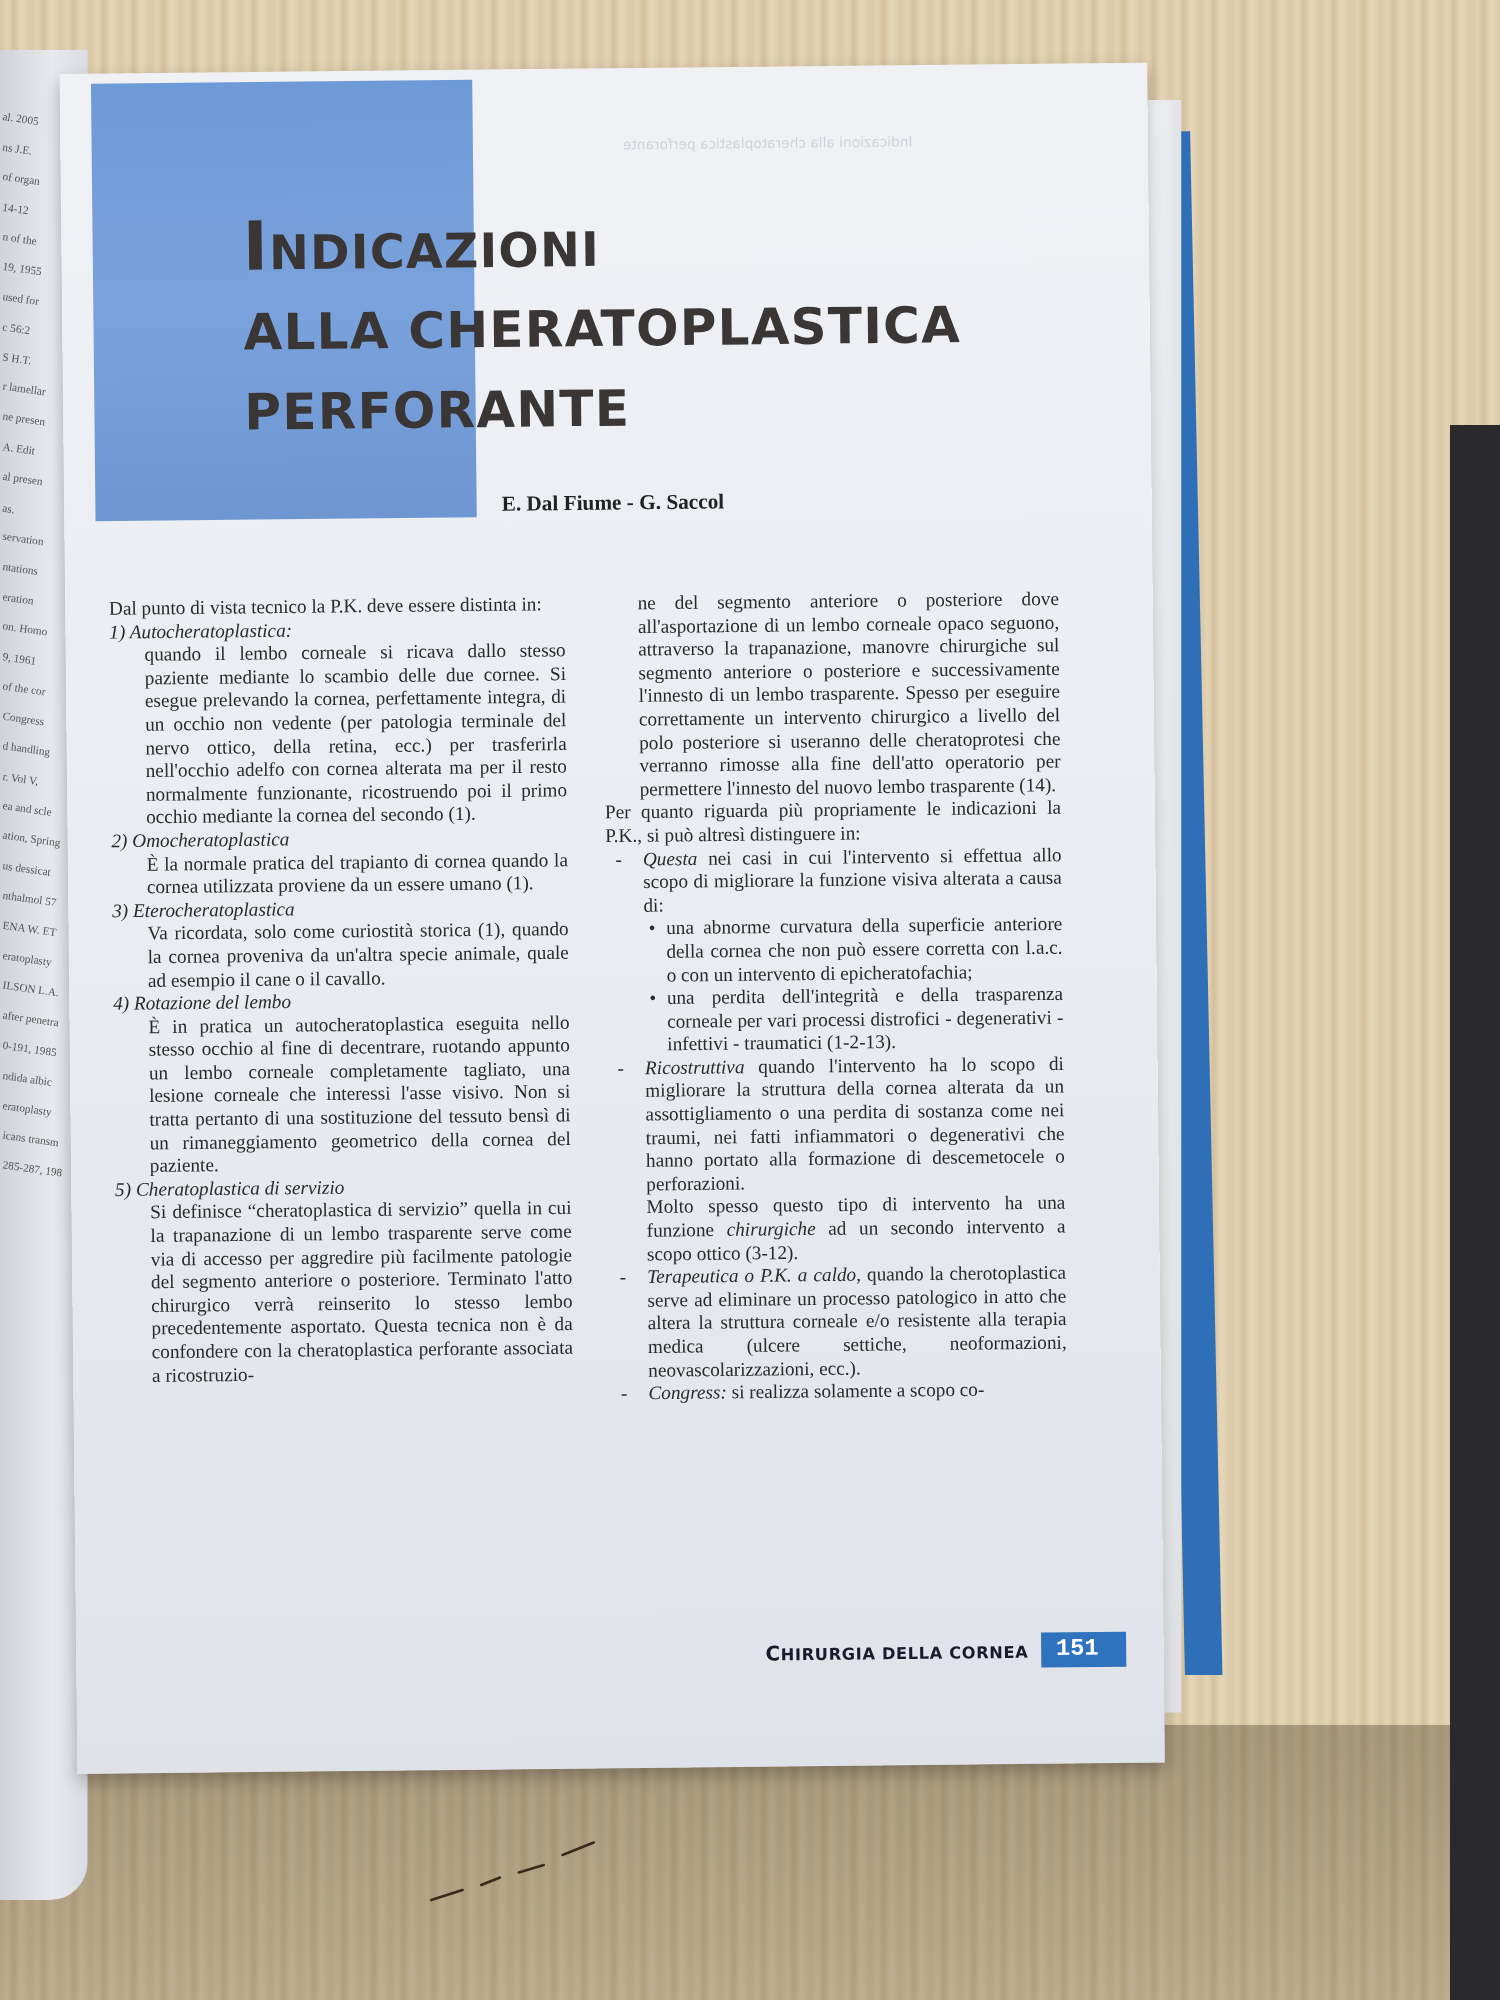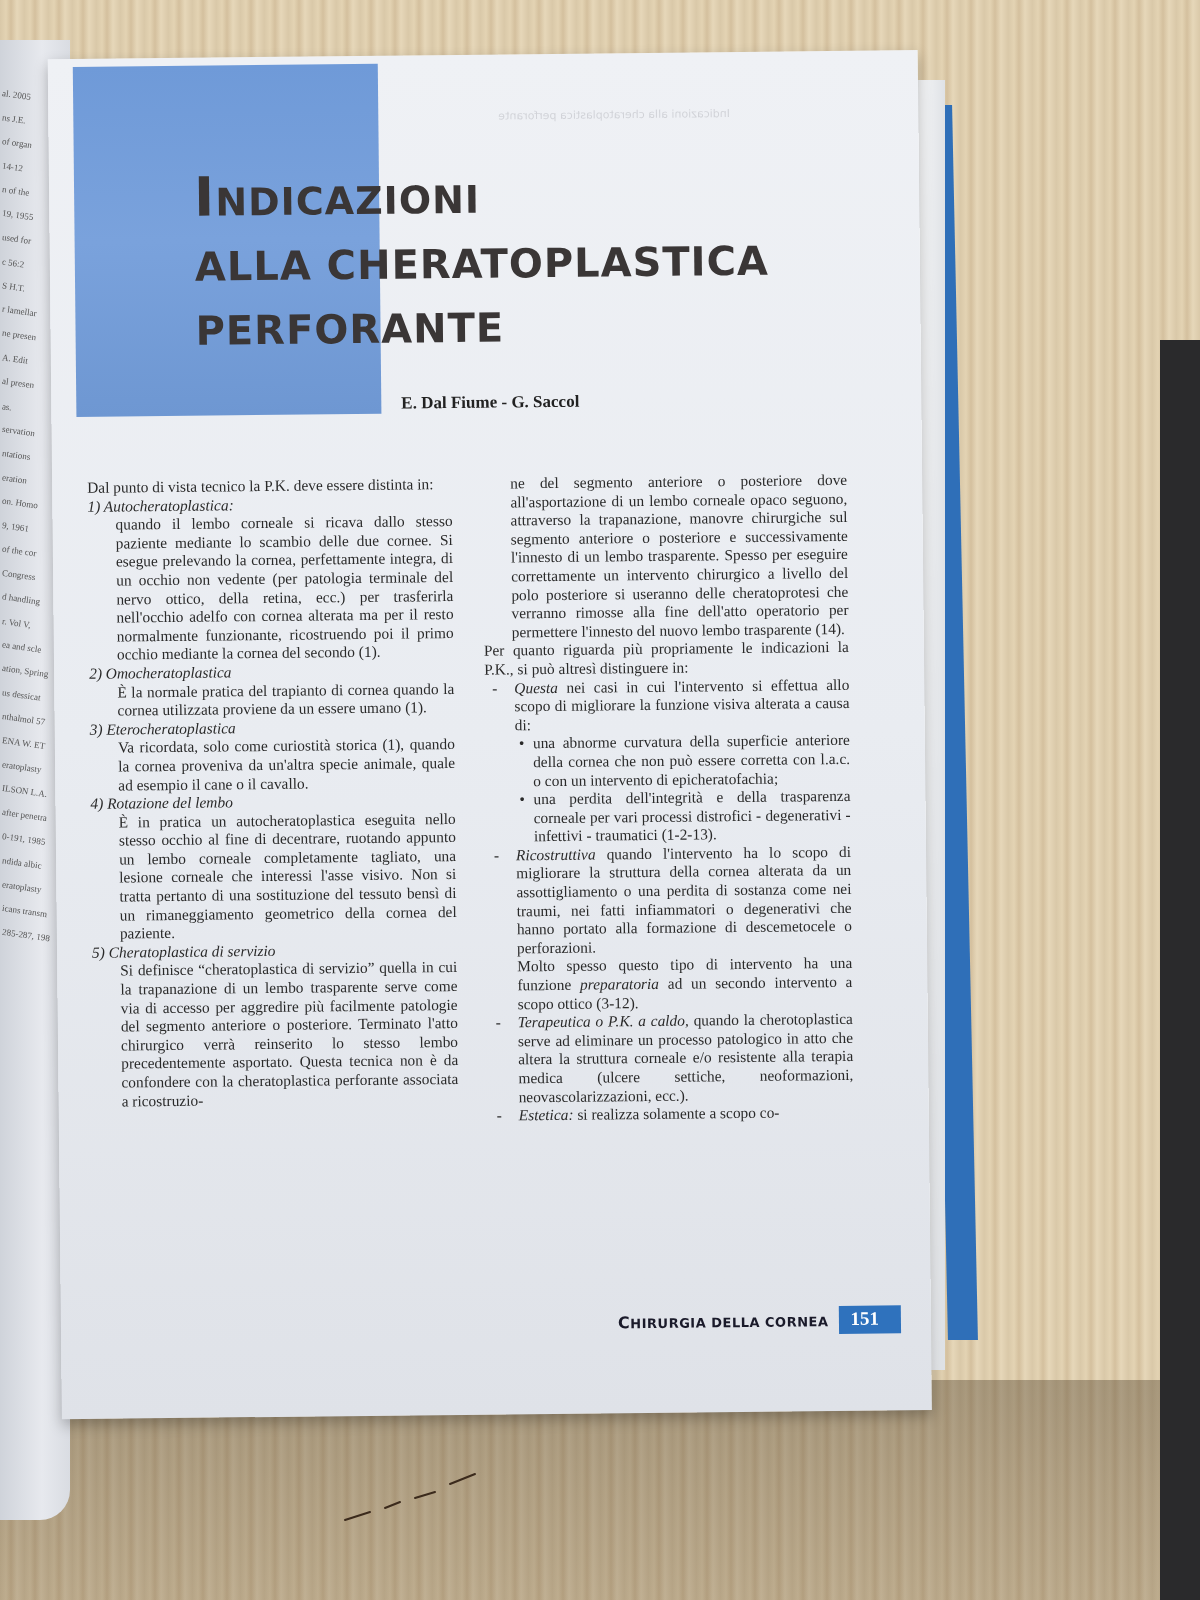--- a/index.html
+++ b/index.html
@@ -70,21 +70,21 @@
   .bullet-item { position: relative; padding-left: 48px; margin: 0; text-align: justify; }
   .bullet-item .dot { position: absolute; left: 34px; top: 0; }
   .footer {
     position: absolute; right: 30px; top: 1255px; display: flex; align-items: center; gap: 10px;
   }
   .running-title {
     font-family: "DejaVu Sans", "Liberation Sans", sans-serif; font-weight: bold; font-size: 13px; color: #1a1a2a; letter-spacing: 0.5px;
   }
   .running-title .big { font-size: 16px; }
   .page-num {
-    background: #2f72bd; color: #fff; font-size: 19px; padding: 2px 22px 4px 12px; font-weight: bold;
+    background: #2f72bd; color: #fff; font-size: 19px; padding: 2px 22px 4px 12px; font-weight: bold; font-family: Liberation Mono, monospace;
   }
   .ghost-header {
     position: absolute; left: 450px; top: 55px; font-family: "DejaVu Sans", sans-serif; font-size: 11px;
     color: rgba(80,80,90,0.18); transform: scaleX(-1);
   }
   .ink {
     position: absolute; left: 340px; top: 1470px; width: 150px; height: 60px;
   }
 </style>
 </head>
@@ -186,31 +186,31 @@
     <p class="bullet-item">
       <span class="dot">•</span>
       <span>una perdita dell'integrità e della trasparenza corneale per vari processi distrofici - degenerativi - infettivi - traumatici (1-2-13).</span>
     </p>
 
     <p class="dash-item">
       <span class="dash">-</span>
       <em>Ricostruttiva</em><span> quando l'intervento ha lo scopo di migliorare la struttura della cornea alterata da un assottigliamento o una perdita di sostanza come nei traumi, nei fatti infiammatori o degenerativi che hanno portato alla formazione di descemetocele o perforazioni.</span>
     </p>
     <p class="dash-item">
-      <span>Molto spesso questo tipo di intervento ha una funzione </span><em>preparatoria</em><span> ad un secondo intervento a scopo ottico (3-12).</span>
+      <span>Molto spesso questo tipo di intervento ha una funzione </span><em>chirurgiche</em><span> ad un secondo intervento a scopo ottico (3-12).</span>
     </p>
 
     <p class="dash-item">
       <span class="dash">-</span>
       <em>Terapeutica o P.K. a caldo,</em><span> quando la cherotoplastica serve ad eliminare un processo patologico in atto che altera la struttura corneale e/o resistente alla terapia medica (ulcere settiche, neoformazioni, neovascolarizzazioni, ecc.).</span>
     </p>
 
     <p class="dash-item">
       <span class="dash">-</span>
-      <em>Estetica:</em><span> si realizza solamente a scopo co-</span>
+      <em>Congress:</em><span> si realizza solamente a scopo co-</span>
     </p>
   </div>
 
   <div class="footer">
     <span class="running-title"><span class="big">C</span><span>HIRURGIA</span><span> DELLA CORNEA</span></span>
     <span class="page-num">151</span>
   </div>
 </div>
 
 <svg class="ink" viewBox="0 0 150 60">

